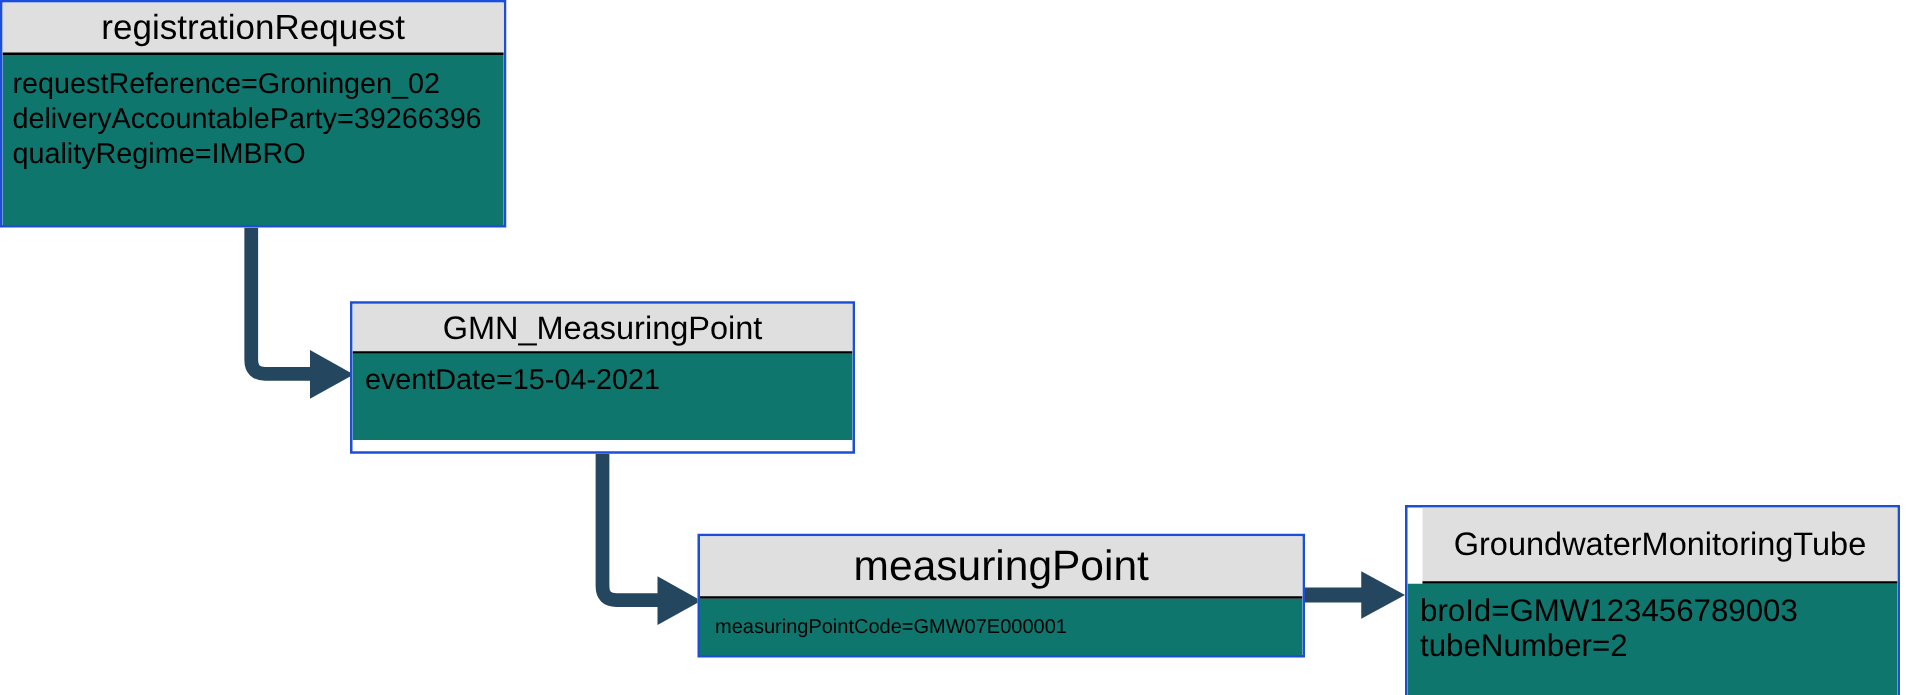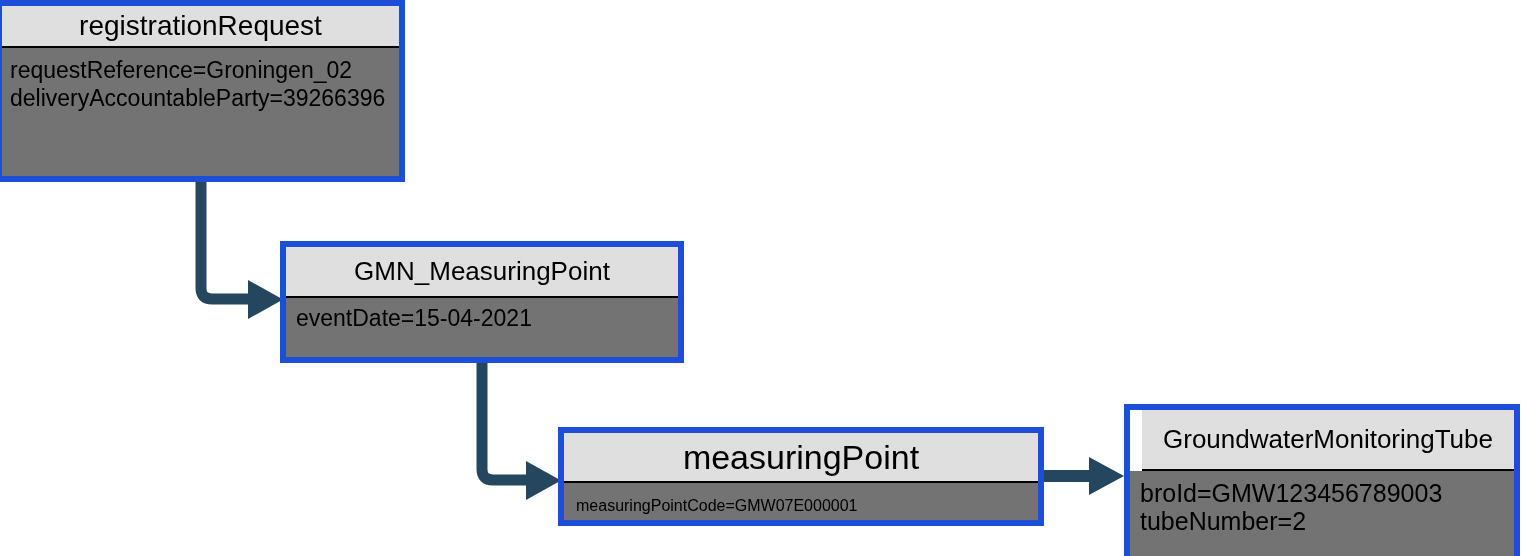--- a/index.html
+++ b/index.html
@@ -9,58 +9,58 @@
     font-family:"Liberation Sans","DejaVu Sans",sans-serif;
     overflow:hidden;
     position:relative;
   }
   #canvas{position:absolute;left:0;top:0;width:1526px;height:556px;overflow:hidden;}
 
   
   .node{
     position:absolute;
     box-sizing:border-box;
-    border:6px solid #1d4ed8;
+    border:2px solid #1d4ed8;
     background:#ffffff;
     overflow:hidden;
     z-index:3;
   }
   .node-header{
     box-sizing:border-box;
     background:#dfdfdf;
     border-bottom:2px solid #000000;
     text-align:center;
     color:#000000;
     white-space:nowrap;
     overflow:hidden;
     display:flex;
     align-items:center;
     justify-content:center;
   }
   .node-body{
     box-sizing:border-box;
     padding:6px 8px 4px 8px;
-    background:#737373;
+    background:#0f766e;
     overflow:hidden;
   }
   .attr{
     color:#000000;
     white-space:nowrap;
     overflow:hidden;
     line-height:1.33;
   }
 
   
   #node-registration-request{left:0px;top:0px;width:405px;height:182px;border-left-width:2px;}
   #node-registration-request .node-header{height:42px;font-size:28px;}
   #node-registration-request .node-body{height:138px;padding-top:8px;}
   #node-registration-request .attr{font-size:23px;line-height:28px;}
 
   #node-gmn-measuring-point{left:280px;top:241px;width:404px;height:122px;}
-  #node-gmn-measuring-point .node-header{height:51px;font-size:26px;}
+  #node-gmn-measuring-point .node-header{height:40px;font-size:26px;}
   #node-gmn-measuring-point .node-body{height:69px;padding-left:10px;}
   #node-gmn-measuring-point .attr{font-size:23px;line-height:28px;}
 
   #node-measuring-point{left:558px;top:427px;width:486px;height:99px;}
   #node-measuring-point .node-header{height:50px;font-size:34px;}
   #node-measuring-point .node-body{height:47px;padding-top:9px;padding-left:12px;}
   #node-measuring-point .attr{font-size:16px;line-height:28px;}
 
   #node-groundwater-monitoring-tube{left:1124px;top:404px;width:396px;height:160px;}
   #node-groundwater-monitoring-tube .node-header{height:61px;font-size:26px;margin-left:12px;}
@@ -91,20 +91,21 @@
       <path d="M 1044 476 L 1092 476" fill="none" stroke="#24475f" stroke-width="12" stroke-linecap="butt"></path>
       <polygon points="1089,457 1124,476 1089,495" fill="#24475f"></polygon>
     </g>
   </svg>
 
   <div class="node" id="node-registration-request">
     <div class="node-header">registrationRequest</div>
     <div class="node-body">
       <div class="attr">requestReference=Groningen_02</div>
       <div class="attr">deliveryAccountableParty=39266396</div>
+      <div class="attr">qualityRegime=IMBRO</div>
     </div>
   </div>
 
   <div class="node" id="node-gmn-measuring-point">
     <div class="node-header">GMN_MeasuringPoint</div>
     <div class="node-body">
       <div class="attr">eventDate=15-04-2021</div>
     </div>
   </div>
 

